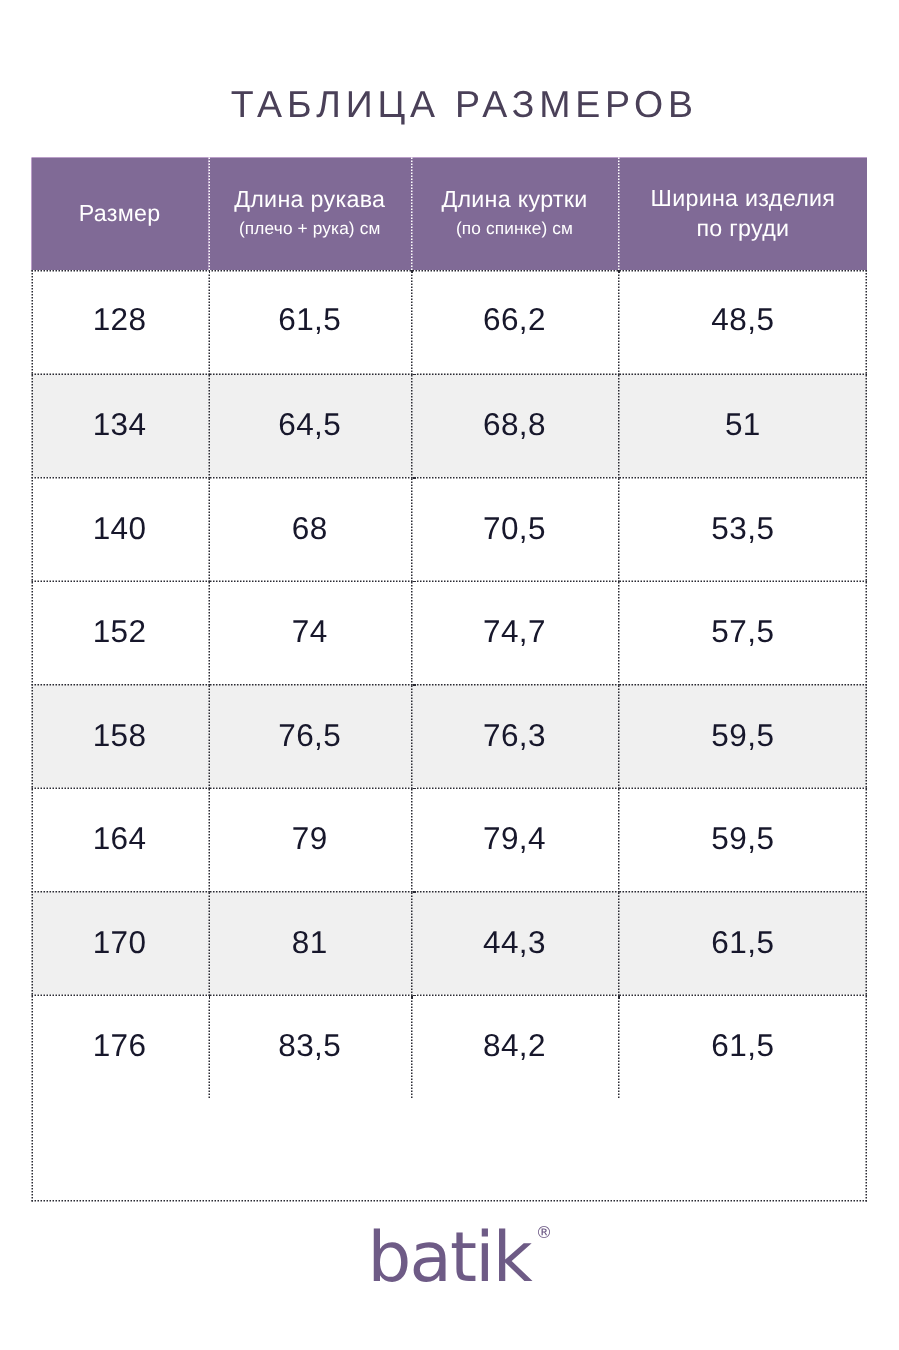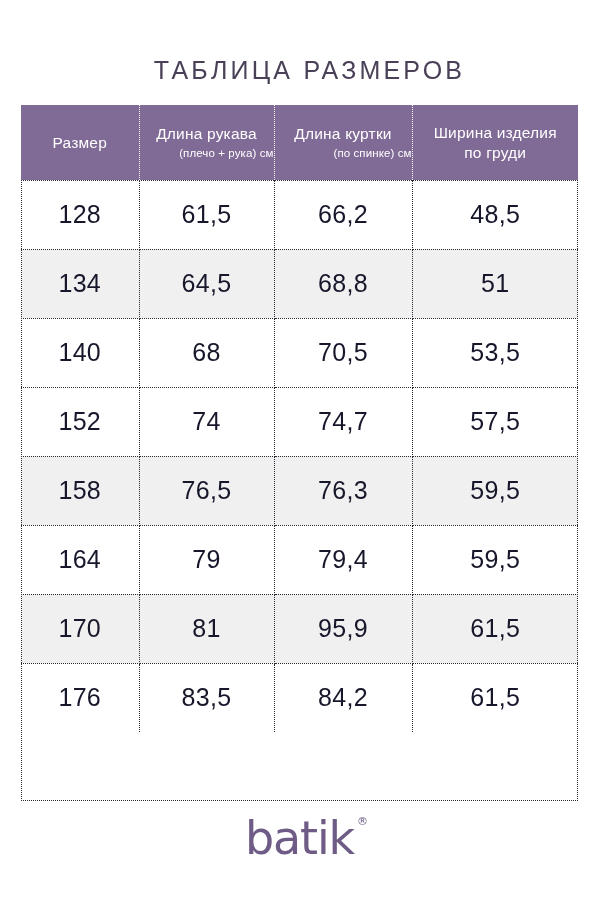--- a/index.html
+++ b/index.html
@@ -79,36 +79,35 @@
     line-height: 20px;
     font-weight: 400;
     letter-spacing: 0.2px;
   }
   .th-sub {
     display: block;
     font-size: 11.5px;
     line-height: 18px;
     font-weight: 400;
     letter-spacing: 0.1px;
-    text-align: right;
   }
   .th-line2 {
     display: block;
     font-size: 15.5px;
     line-height: 20px;
     font-weight: 400;
     letter-spacing: 0.2px;
   }
 
   
   tbody td {
     height: 69px;
     text-align: center;
     vertical-align: middle;
-    font-size: 25px;
+    font-size: 21px;
     color: #17172b;
     font-weight: 400;
     letter-spacing: 0.3px;
     border-right: 1px dotted #2a2a33;
     border-bottom: 1px dotted #2a2a33;
     padding: 0;
     box-sizing: border-box;
   }
   tbody td:last-child { border-right: none; }
   tbody tr:last-child td { border-bottom: none; }
@@ -226,21 +225,21 @@
         </tr>
         <tr class="row-odd">
           <td>164</td>
           <td>79</td>
           <td>79,4</td>
           <td>59,5</td>
         </tr>
         <tr class="row-even">
           <td>170</td>
           <td>81</td>
-          <td>95,9</td>
+          <td>44,3</td>
           <td>61,5</td>
         </tr>
         <tr class="row-odd">
           <td>176</td>
           <td>83,5</td>
           <td>84,2</td>
           <td>61,5</td>
         </tr>
       </tbody>
     </table>

